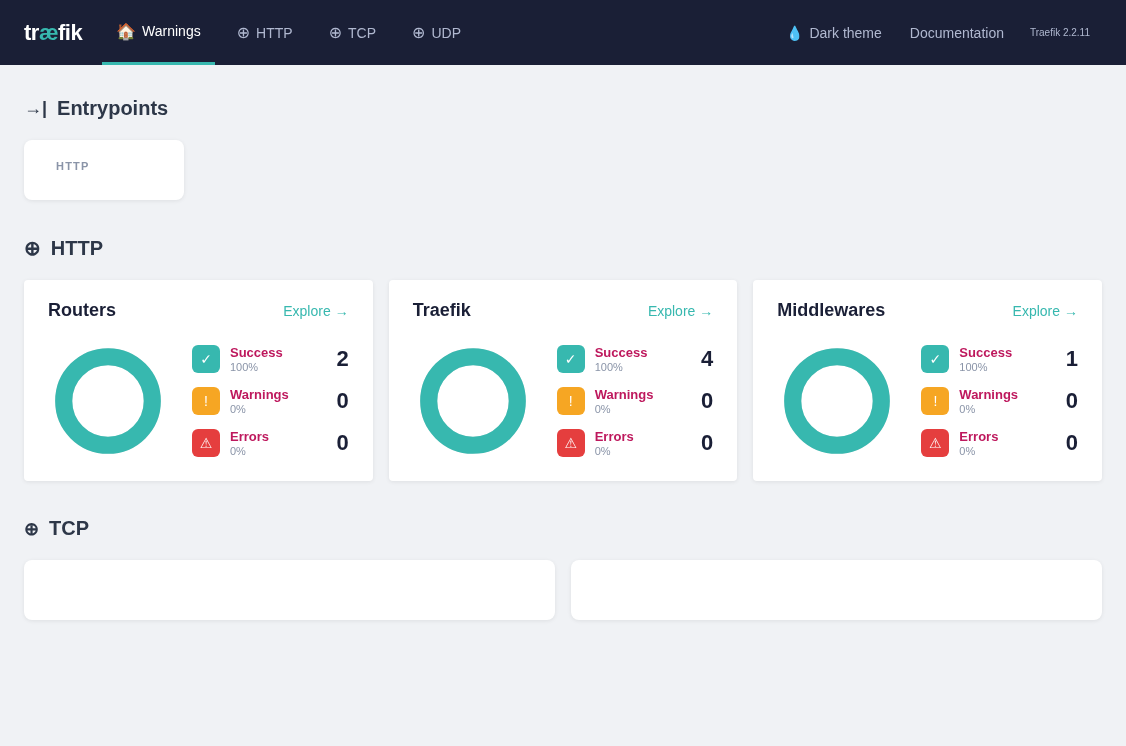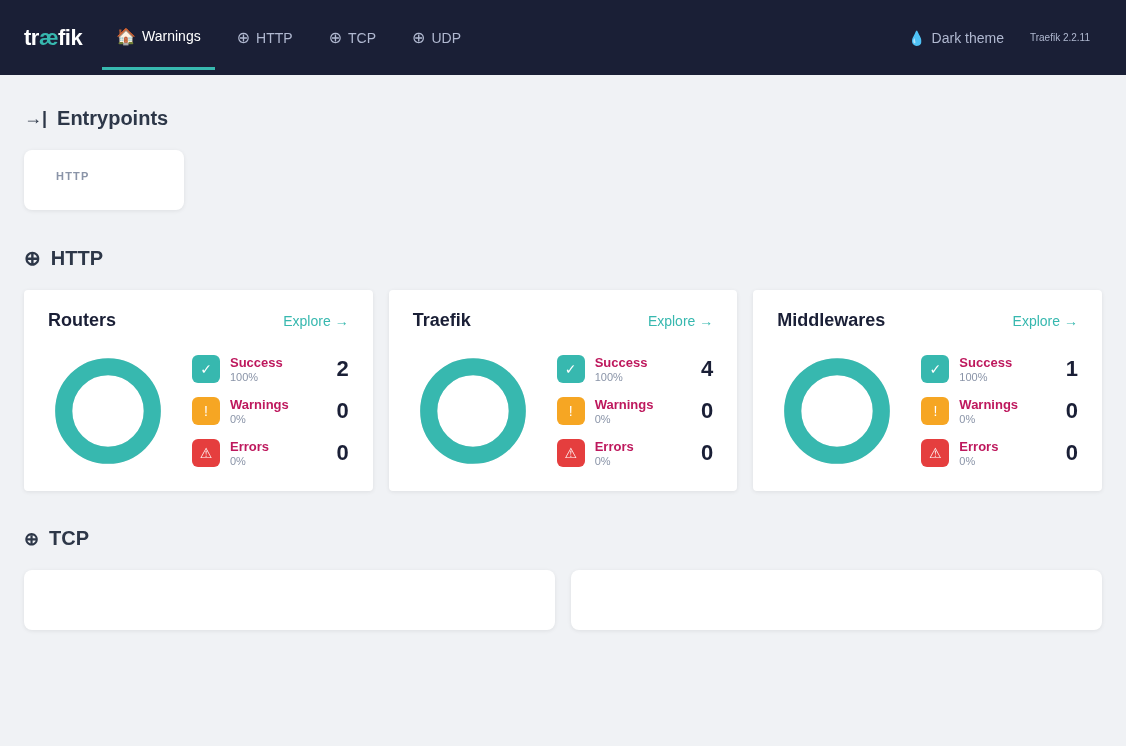--- a/index.html
+++ b/index.html
@@ -4,21 +4,21 @@
   <style>
     * { box-sizing: border-box; margin: 0; padding: 0; }
     body { font-family: 'Segoe UI', Arial, sans-serif; background: #f0f2f5; color: #333; }
 
     
     nav {
       background: #1a1f36;
       display: flex;
       align-items: center;
       padding: 0 24px;
-      height: 75px;
+      height: 65px;
       gap: 8px;
     }
     .nav-logo {
       display: flex;
       align-items: center;
       margin-right: 12px;
     }
     .nav-logo-text {
       font-size: 22px;
       font-weight: bold;
@@ -215,20 +215,23 @@
     <span>UDP</span>
   </a>
 
   <div class="nav-spacer"></div>
 
   <div class="nav-right">
     <a class="nav-item">
       <span>💧</span>
       <span>Dark theme</span>
     </a>
+    <a class="nav-item">
+      <span>Documentation</span>
+    </a>
     <span class="version-badge">Traefik 2.2.11</span>
   </div>
 </nav>
 
 <div class="main">
 
   <div class="section-header">
     <span style="font-size:18px;">→|</span>
     <span>Entrypoints</span>
   </div>

